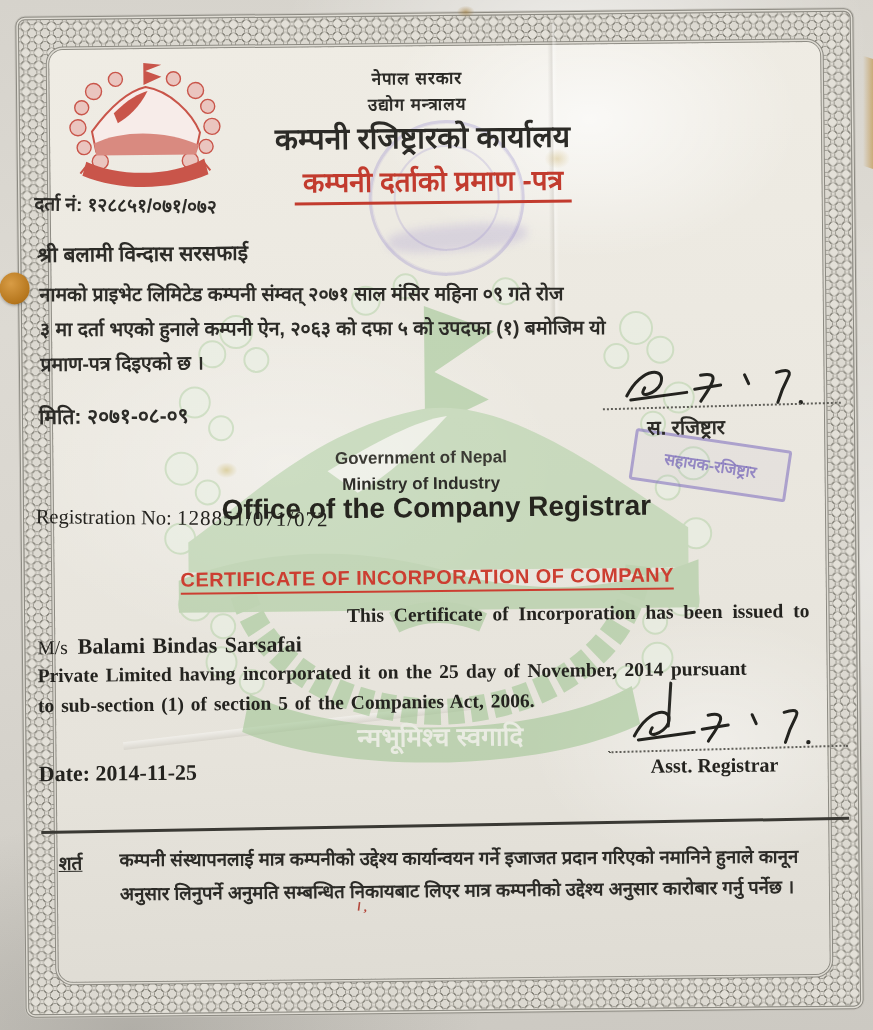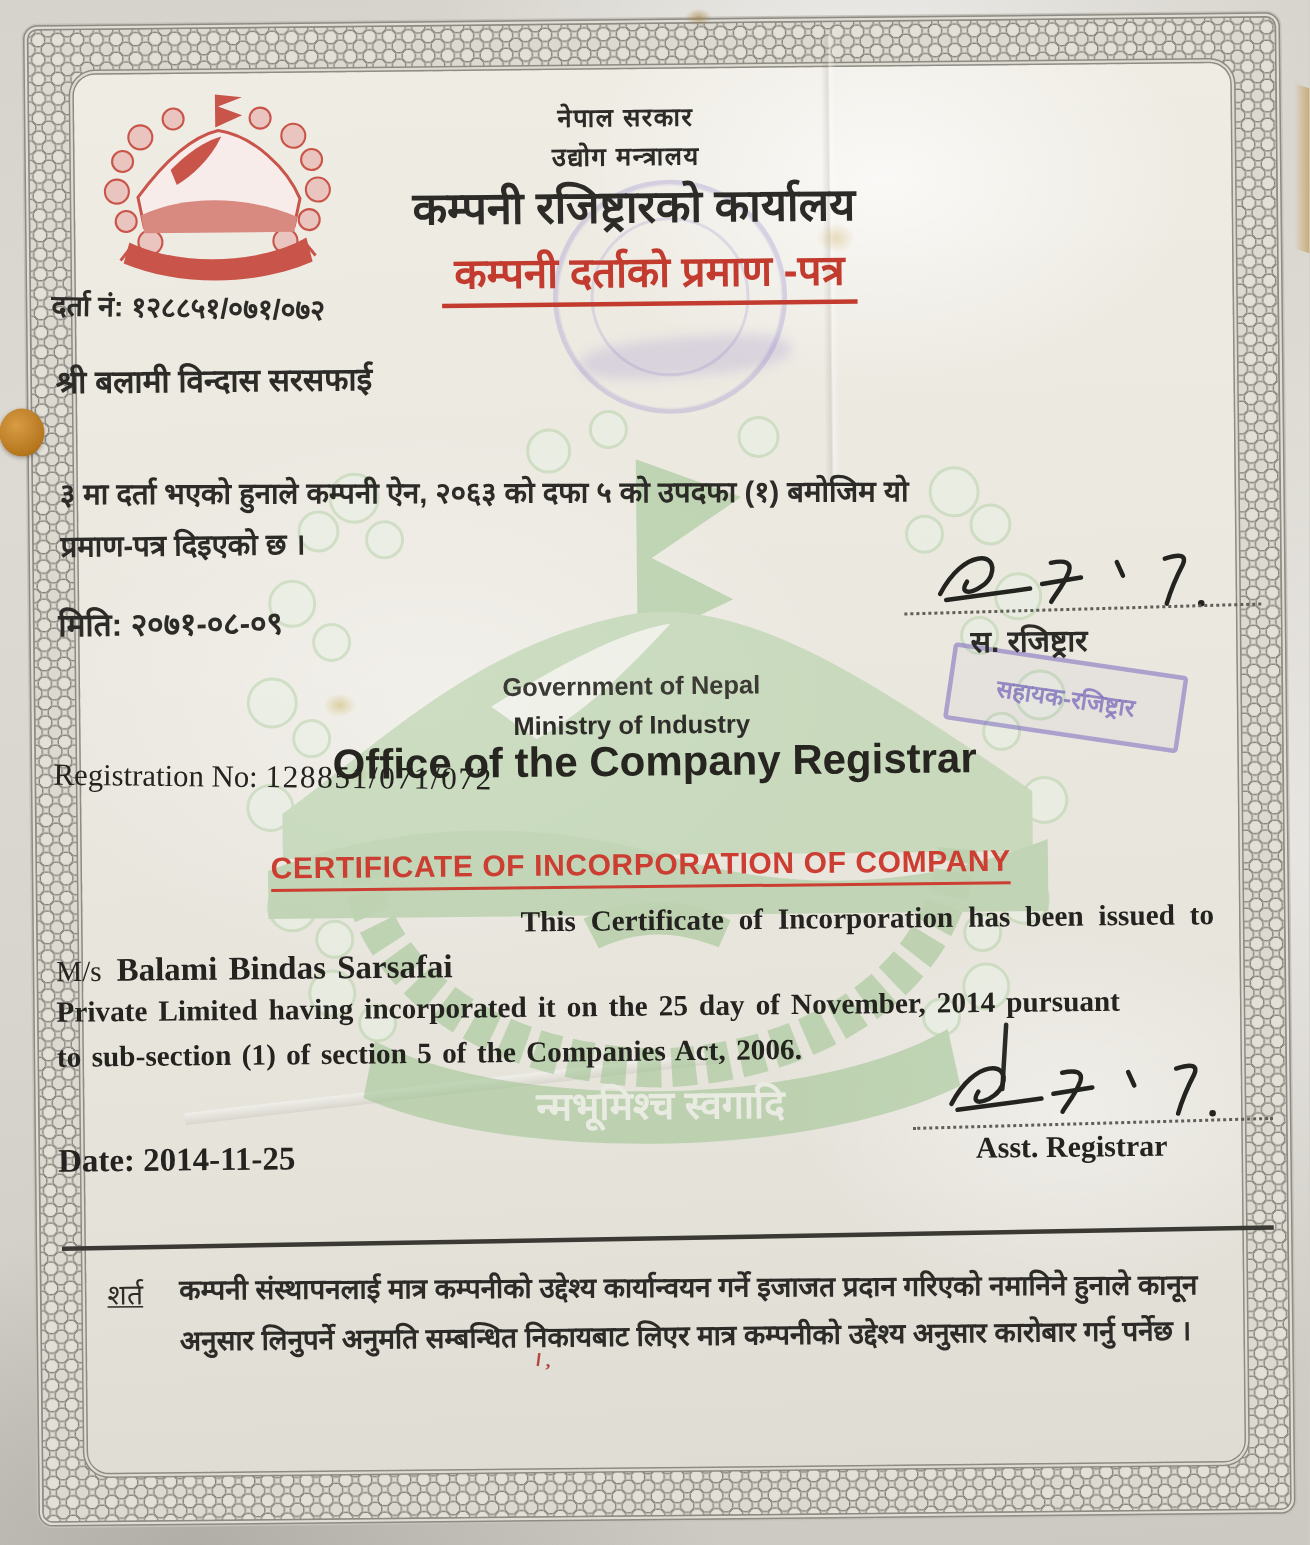--- a/index.html
+++ b/index.html
@@ -107,21 +107,21 @@
   .msline{left:36px;top:630px;font-size:19.5px;}
   .msline .nm{font-weight:bold;font-size:22px;margin-left:10px;word-spacing:2px;}
   .body1{left:36px;top:661px;font-size:19.5px;font-weight:bold;word-spacing:2.5px;}
   .body2{left:36px;top:691px;font-size:19.5px;font-weight:bold;word-spacing:2px;}
   .pen-stroke{position:absolute;left:666px;top:684px;width:2.5px;height:46px;background:#2a2a26;transform:rotate(4deg);border-radius:2px;}
 
   .date-en{left:36px;top:757px;font-size:22px;font-weight:bold;}
   .asst{left:648px;top:757px;font-size:20px;font-weight:bold;}
 
   .rule{position:absolute;left:38px;top:824px;width:808px;height:2.5px;background:#3a3934;transform:rotate(-0.4deg);}
-  .shart{left:68px;top:846px;font-size:19px;font-weight:normal;text-decoration:underline;}
+  .shart{left:55px;top:846px;font-size:19px;font-weight:bold;text-decoration:underline;}
   .cond1{left:116px;top:843px;font-size:18.5px;font-weight:bold;transform:rotate(0.3deg);transform-origin:left top;}
   .cond2{left:116px;top:877px;font-size:18.5px;font-weight:bold;}
   .pen-mark{left:352px;top:896px;font-size:13px;color:#b3473b;font-weight:bold;transform:rotate(8deg);}
 
   .emblem-red{position:absolute;left:62px;top:52px;width:172px;height:136px;}
   .watermark{position:absolute;left:118px;top:240px;width:640px;height:530px;opacity:.55;}
 </style>
 </head>
 <body>
 
@@ -224,20 +224,21 @@
 
     <div class="abs np hdr1">नेपाल सरकार</div>
     <div class="abs np hdr2">उद्योग मन्त्रालय</div>
     <div class="abs np hdr3">कम्पनी रजिष्ट्रारको कार्यालय</div>
     <div class="abs np hdr4">
       <span class="inner-t"><span class="hl"></span><span>कम्पनी दर्ताको प्रमाण -पत्र</span></span>
     </div>
     <div class="abs np regno-np">दर्ता नं:  १२८८५१/०७१/०७२</div>
 
     <div class="abs np name-np">श्री  बलामी विन्दास सरसफाई</div>
+    <div class="abs np para1">नामको प्राइभेट लिमिटेड कम्पनी संम्वत्  २०७१  साल  मंसिर  महिना ०९ गते रोज</div>
     <div class="abs np para2">३ मा दर्ता भएको हुनाले कम्पनी ऐन, २०६३ को दफा ५ को उपदफा  (१) बमोजिम यो</div>
     <div class="abs np para3">प्रमाण-पत्र दिइएको छ ।</div>
     <div class="abs np miti">मिति: २०७१-०८-०९</div>
 
     <svg class="sig sig1" width="210" height="52" viewBox="0 0 210 52">
       <g stroke="#23231f" stroke-width="3" fill="none" stroke-linecap="round">
         <path d="M10 36 C 26 6, 50 8, 44 24 C 40 34, 20 40, 28 28"></path>
         <path d="M14 40 L70 33"></path>
         <path d="M84 16 C 94 14, 98 16, 96 22 C 92 32, 86 38, 84 42"></path>
         <path d="M78 30 L104 26"></path>

